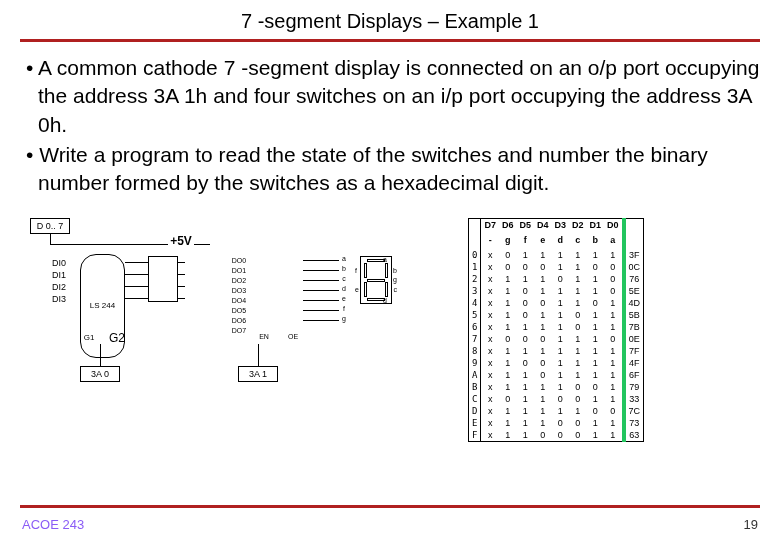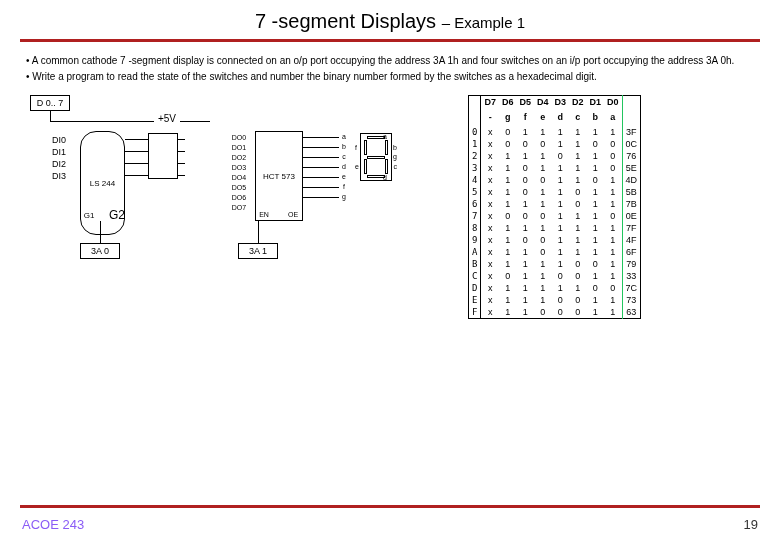--- a/index.html
+++ b/index.html
@@ -10,37 +10,37 @@
     background: #fff;
     position: relative;
     padding: 10px 20px;
   }
   .title-line {
     text-align: center;
     font-size: 20px;
     margin-bottom: 6px;
   }
   .title-main { font-weight: normal; }
-  .title-sub { font-size: 15px; }
+  .title-sub { font-size: 20px; }
   .hr-red {
     border: none;
     border-top: 3px solid #b02020;
     margin-bottom: 12px;
   }
   .hr-red-bottom {
     border: none;
     border-top: 3px solid #b02020;
     position: absolute;
     left: 20px; right: 20px;
     bottom: 32px;
   }
   .bullets {
-    font-size: 10px;
+    font-size: 21px;
     line-height: 1.35;
-    margin-bottom: 12px;
+    margin-bottom: 20px;
     padding-left: 6px;
   }
   .bullets li { list-style: none; text-indent: -12px; padding-left: 12px; margin-bottom: 2px;}
   .bullets li::before { content: "• "; }
   .content-row { display: flex; gap: 18px; }
   .diagram-col { flex: 0 0 430px; }
   .table-col { flex: 1; font-size: 10px; }
 
   
   .diagram {
@@ -65,21 +65,21 @@
   
   .truth {
     border: 1px solid #000;
     border-collapse: collapse;
     font-size: 9px;
   }
   .truth th, .truth td {
     padding: 1px 3px;
     text-align: center;
   }
-  .truth .lsep { border-left: 1px solid #22c55e; }
+  .truth .lsep { border-left: 4px solid #22c55e; }
   .truth .rsep { border-right: 1px solid #000; }
   .truth thead th { padding-bottom: 4px; }
   .truth tbody { }
   .truth .hexcol { font-family: monospace; }
 
   .footer-left {
     position: absolute;
     left: 22px;
     bottom: 8px;
     font-size: 13px;
@@ -137,41 +137,40 @@
       <div class="nob dbox" style="left:28px;top:52px;width:22px;height:10px;">DI1</div>
       <div class="nob dbox" style="left:28px;top:64px;width:22px;height:10px;">DI2</div>
       <div class="nob dbox" style="left:28px;top:76px;width:22px;height:10px;">DI3</div>
 
       <div class="dbox" style="left:60px;top:36px;width:45px;height:104px;font-size:8px;flex-direction:column;border-radius:16px;">
         <span>LS 244</span>
       </div>
       <div class="nob dbox" style="left:62px;top:115px;width:14px;height:10px;font-size:8px;">G1</div>
       <div class="nob dbox" style="left:90px;top:115px;width:14px;height:10px;font-size:12px;">G2</div>
 
-      <div class="nob dbox" style="left:134px;top:18px;width:26px;height:10px;font-size:10px;">+5V</div>
+      <div class="nob dbox" style="left:148px;top:18px;width:26px;height:10px;font-size:12px;font-weight:bold;">+5V</div>
       <div class="wire-h" style="left:105px;top:44px;width:60px;"></div>
       <div class="wire-h" style="left:105px;top:56px;width:60px;"></div>
       <div class="wire-h" style="left:105px;top:68px;width:60px;"></div>
       <div class="wire-h" style="left:105px;top:80px;width:60px;"></div>
 
       <div class="dbox" style="left:128px;top:38px;width:30px;height:46px;"></div>
 
       <div class="dbox" style="left:60px;top:148px;width:40px;height:16px;">3A 0</div>
       <div class="wire-v" style="left:80px;top:126px;height:22px;"></div>
 
       <div class="nob dbox" style="left:208px;top:38px;width:22px;height:9px;font-size:7px;">DO0</div>
       <div class="nob dbox" style="left:208px;top:48px;width:22px;height:9px;font-size:7px;">DO1</div>
       <div class="nob dbox" style="left:208px;top:58px;width:22px;height:9px;font-size:7px;">DO2</div>
       <div class="nob dbox" style="left:208px;top:68px;width:22px;height:9px;font-size:7px;">DO3</div>
       <div class="nob dbox" style="left:208px;top:78px;width:22px;height:9px;font-size:7px;">DO4</div>
       <div class="nob dbox" style="left:208px;top:88px;width:22px;height:9px;font-size:7px;">DO5</div>
       <div class="nob dbox" style="left:208px;top:98px;width:22px;height:9px;font-size:7px;">DO6</div>
       <div class="nob dbox" style="left:208px;top:108px;width:22px;height:9px;font-size:7px;">DO7</div>
 
-      <div class="dbox" style="left:235px;top:36px;width:48px;height:90px;font-size:8px;">HCT 573</div>
       <div class="nob dbox" style="left:237px;top:114px;width:14px;height:10px;font-size:7px;">EN</div>
       <div class="nob dbox" style="left:266px;top:114px;width:14px;height:10px;font-size:7px;">OE</div>
 
       <div class="dbox" style="left:218px;top:148px;width:40px;height:16px;">3A 1</div>
       <div class="wire-v" style="left:238px;top:126px;height:22px;"></div>
 
       <div class="wire-h" style="left:283px;top:42px;width:36px;"></div>
       <div class="wire-h" style="left:283px;top:52px;width:36px;"></div>
       <div class="wire-h" style="left:283px;top:62px;width:36px;"></div>
       <div class="wire-h" style="left:283px;top:72px;width:36px;"></div>

